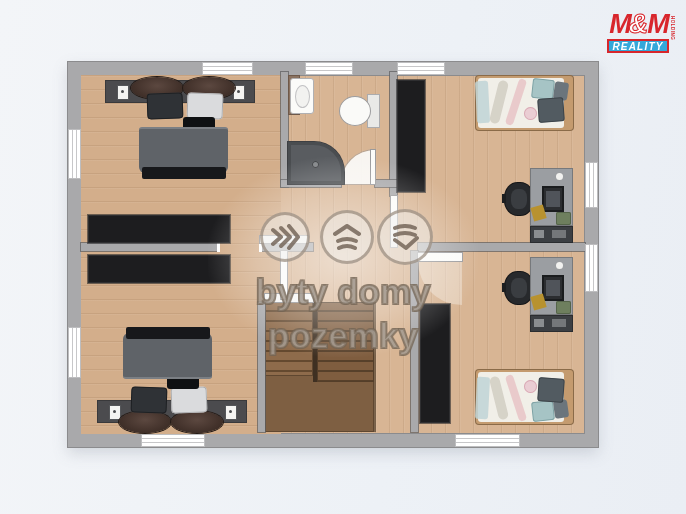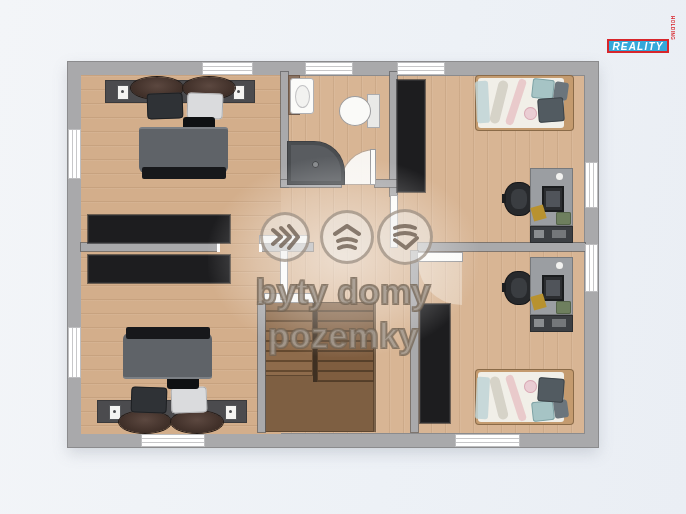--- a/index.html
+++ b/index.html
@@ -257,17 +257,18 @@
           <path d="M5 6 Q15 2 25 6"></path>
             <path d="M5 13 Q15 9 25 13"></path>
             <path d="M5 18 L16 26 L27 16"></path>
         </g>
       </svg>
     </div>
     <div class="wm-text" style="left:110px;top:208px;width:330px;height:44px;">byty domy pozemky</div>
   </div>
 
   <div class="logo">
+    <div class="mm"><span>M</span><span class="amp">&amp;</span><span>M</span></div>
     <div class="holding">HOLDING</div>
     <div class="band">REALITY</div>
   </div>
 
 </div>
 
 </body></html>

